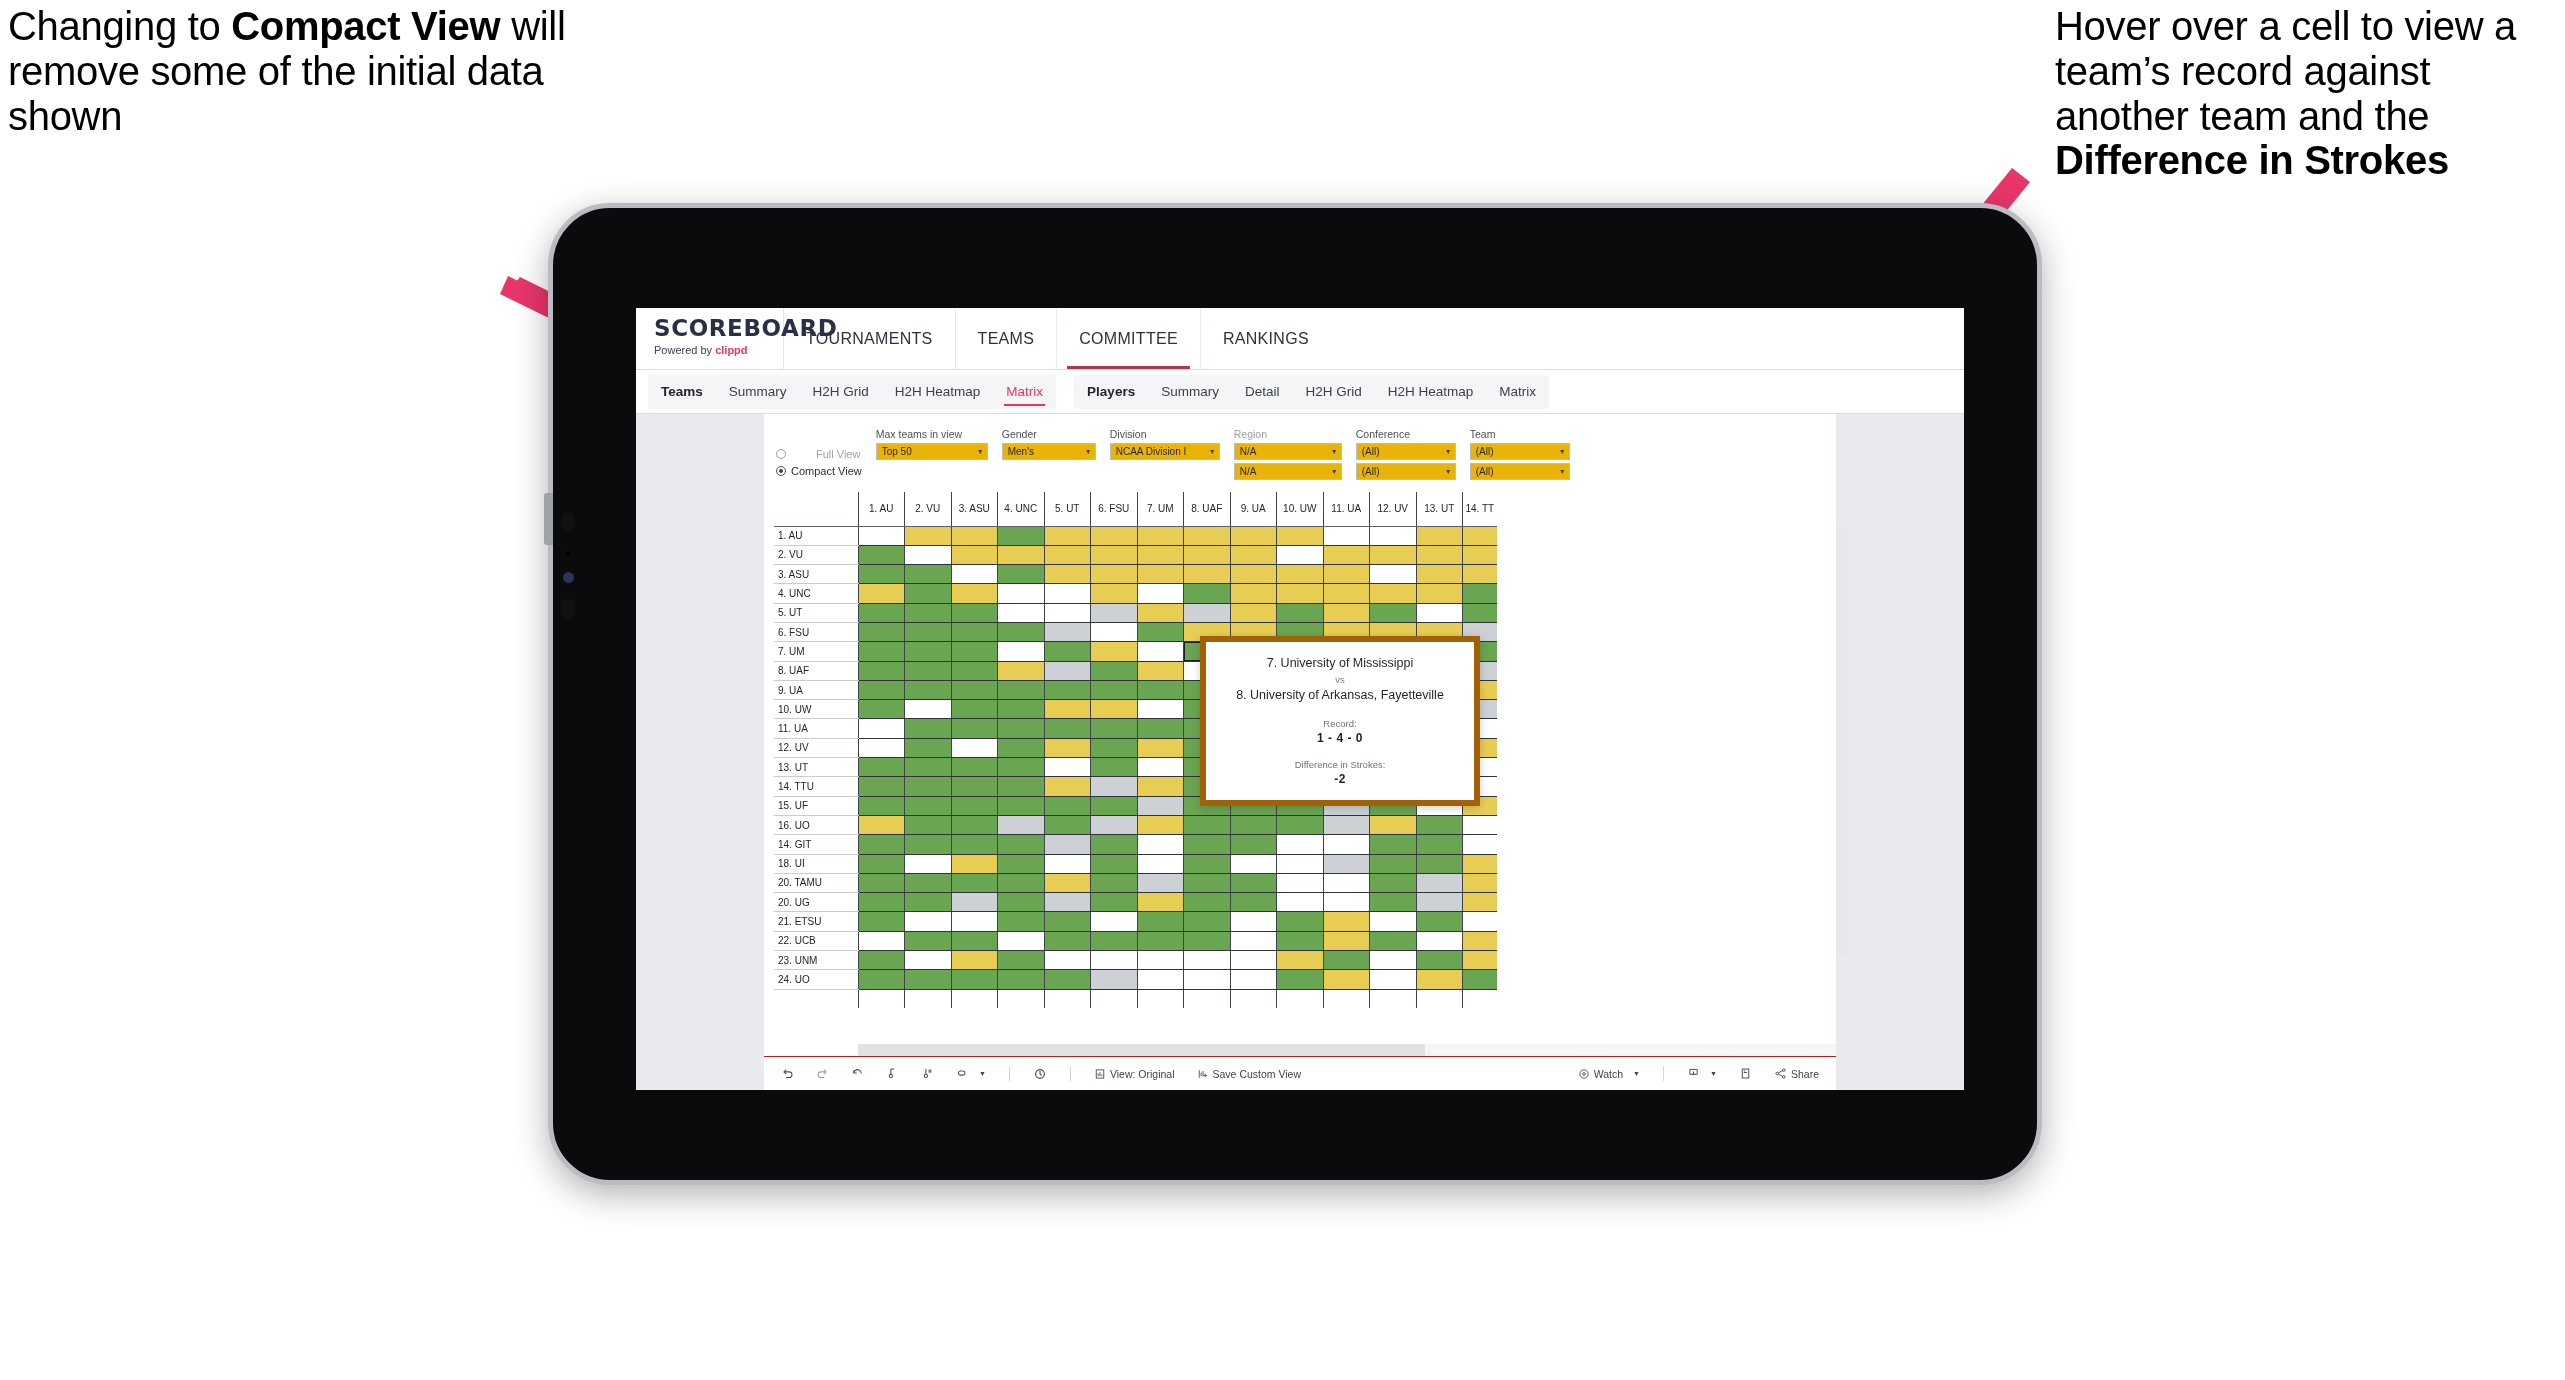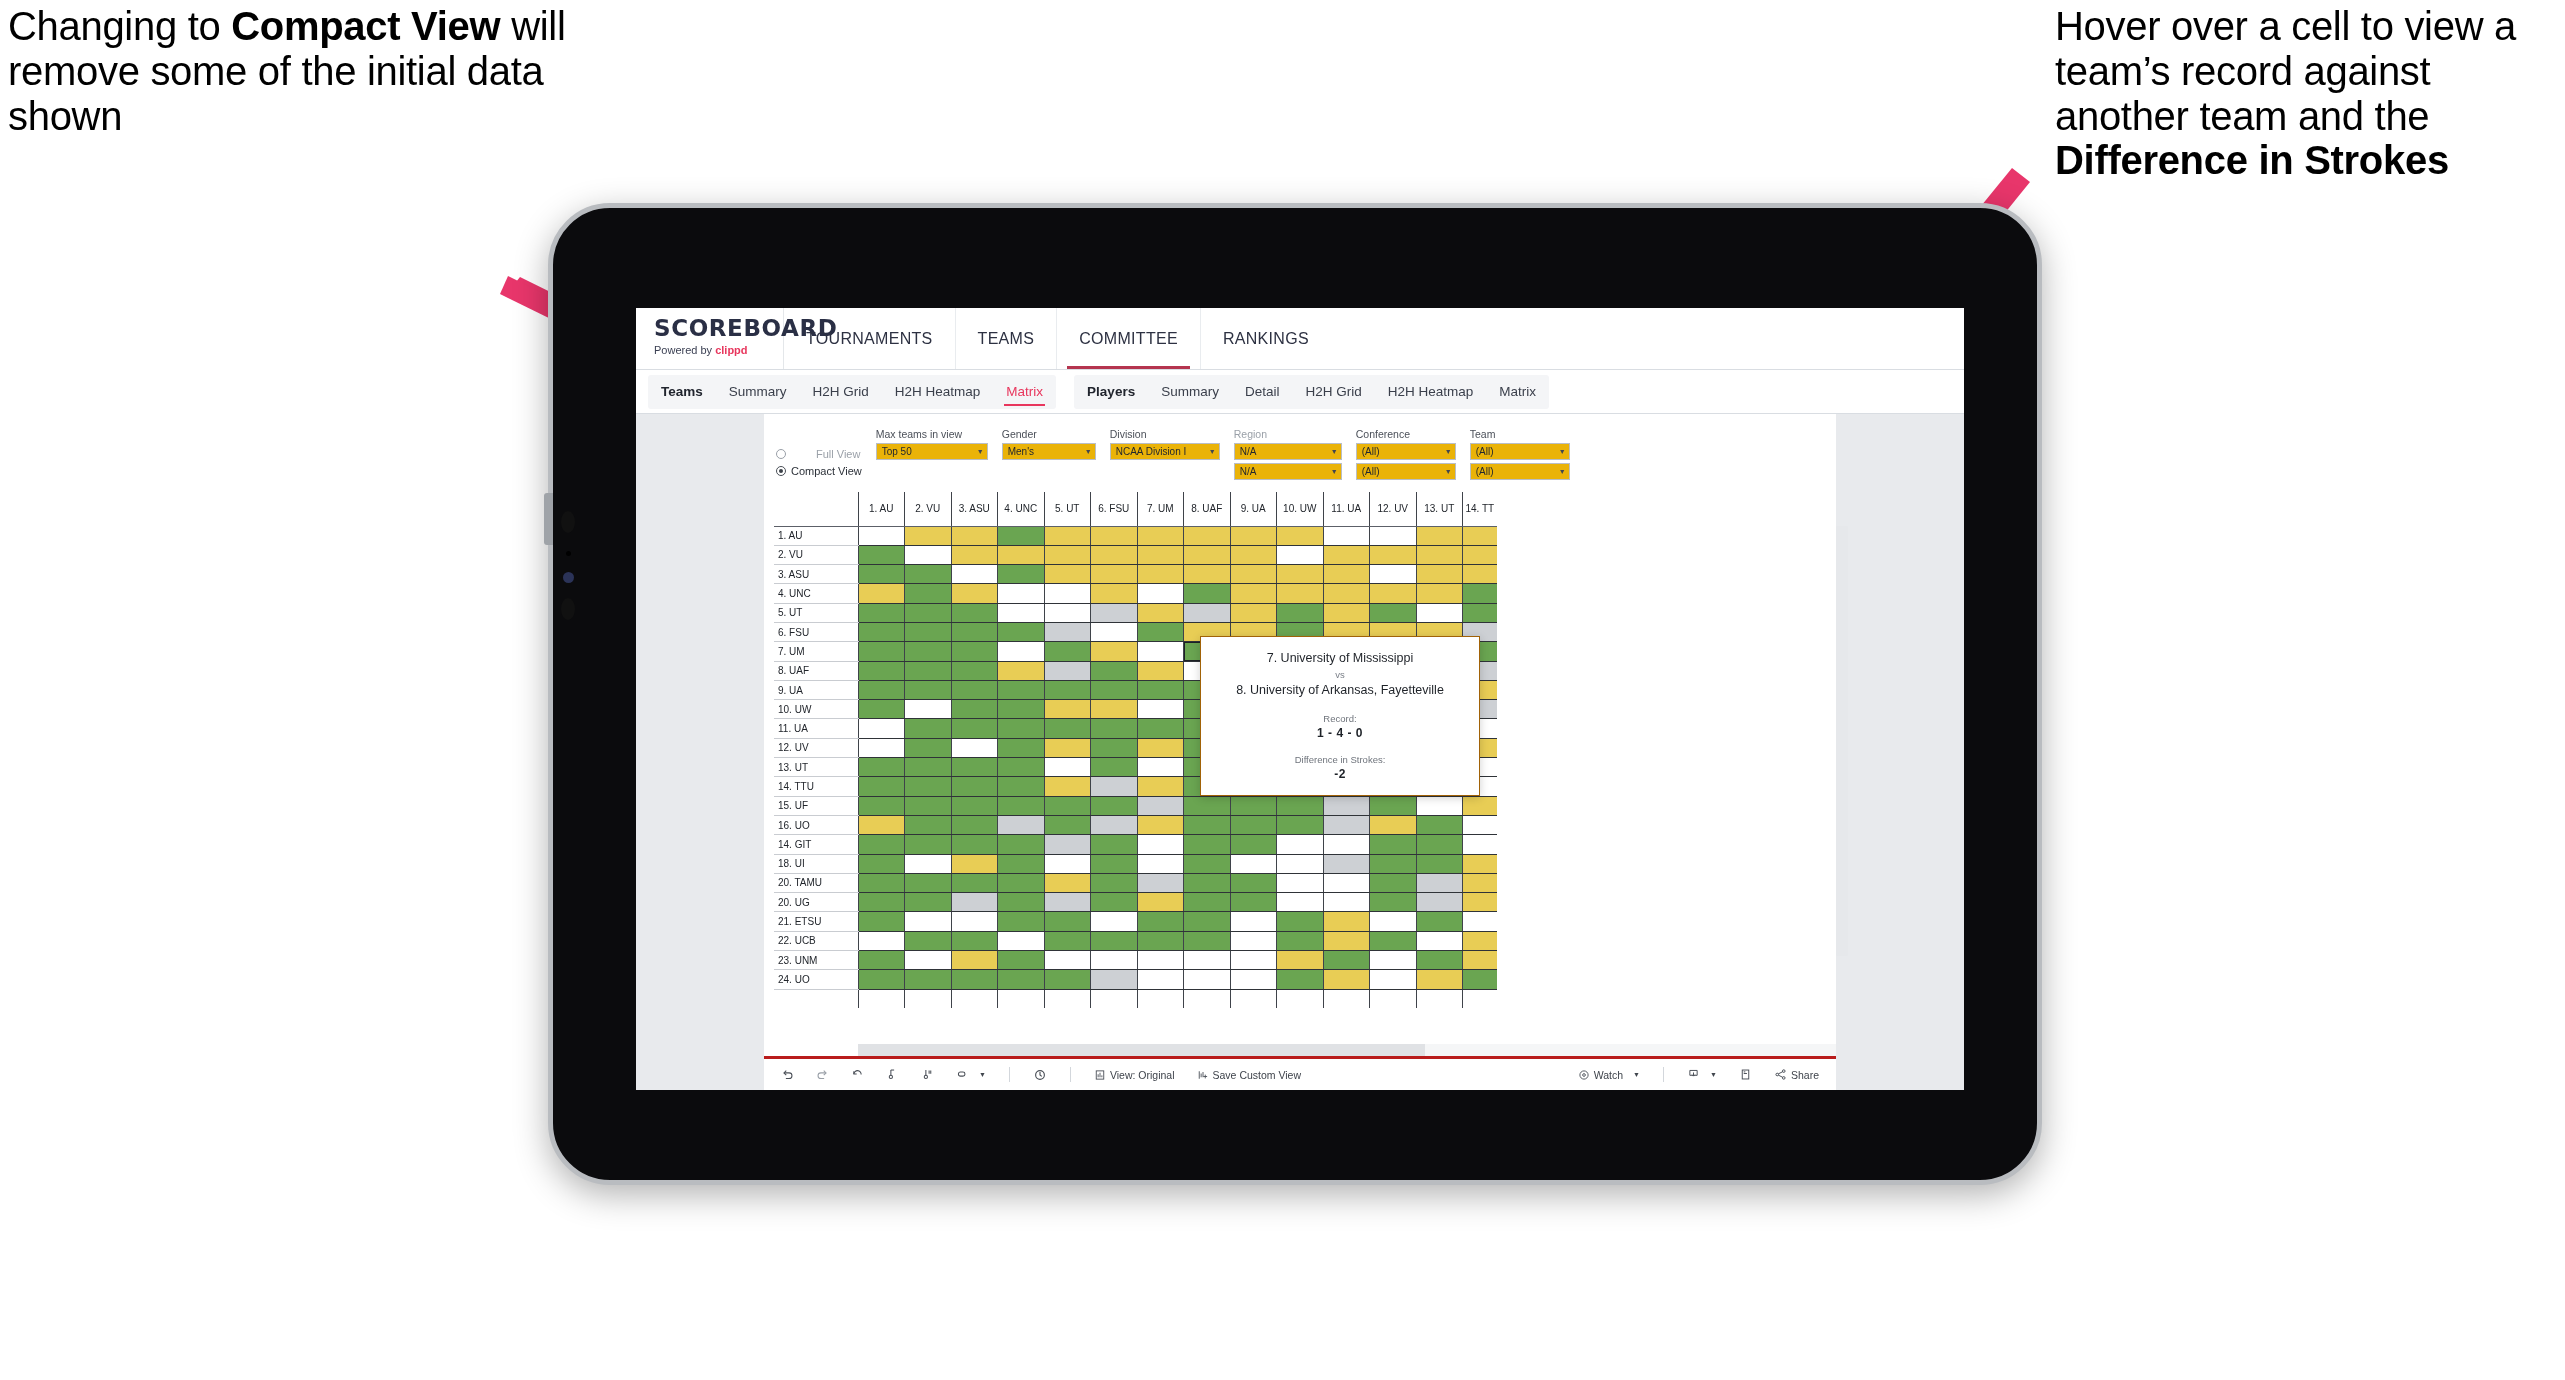--- a/index.html
+++ b/index.html
@@ -158,33 +158,33 @@
     border-radius: 1px;
   }
   #hscroll-track {
     position: absolute; height: 12px; background: #f5f6f7;
   }
   #hscroll-thumb { height: 12px; background: #e0e2e5; }
 
   
   #tooltip {
     position: absolute; left: 436px; top: 222px; width: 280px;
-    background: #fff; border: 1px solid #a16207;
+    background: #fff; border: 6px solid #a16207;
     box-shadow: 0 2px 9px rgba(0,0,0,.18);
     padding: 13px 10px 14px; text-align: center; z-index: 20;
   }
   .tt-team { font-size: 12.5px; color: #1e2228; font-weight: 400; line-height: 1.35; }
   .tt-vs { font-size: 9.5px; color: #7b8089; margin: 2px 0; }
   .tt-lab { font-size: 9.5px; color: #6f747c; margin-top: 14px; }
   .tt-val { font-size: 12px; color: #1e2228; font-weight: 700; margin-top: 2px; letter-spacing: .5px; }
 
   
   #toolbar {
     position: absolute; left: 128px; right: 128px; bottom: 0; height: 34px;
-    background: #fff; border-top: 3px solid #b91c1c;
+    background: #fff; border-top: 1px solid #b91c1c;
     display: flex; align-items: center; padding: 0 12px; gap: 12px;
   }
   .tb {
     display: flex; align-items: center; gap: 4px; height: 26px;
     padding: 0 5px; font-size: 10.5px; color: #3e434b; cursor: pointer;
     white-space: nowrap;
   }
   .tb-sep { width: 1px; height: 15px; background: #d3d7dc; margin: 0 6px; }
   .tb svg { display: block; }
   .tb-spacer { flex: 1; }

